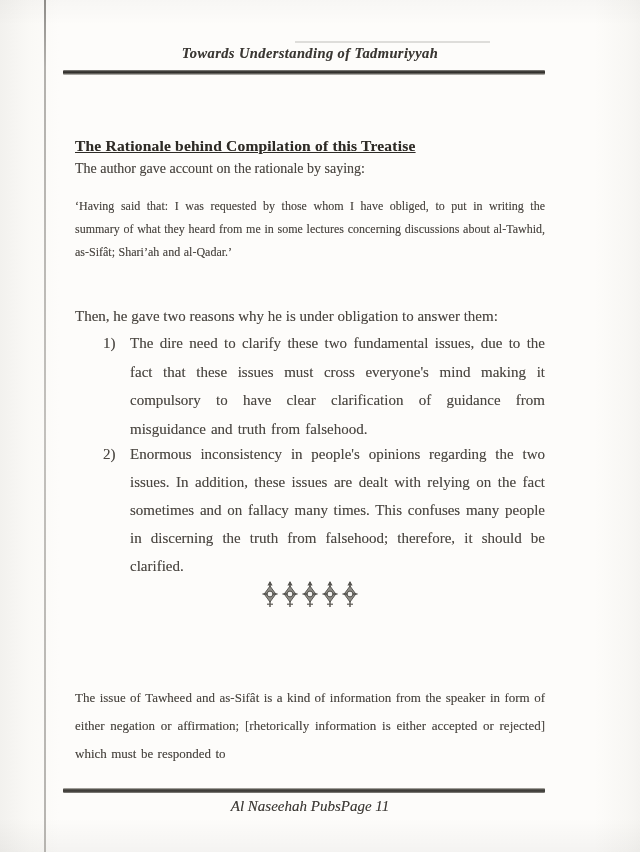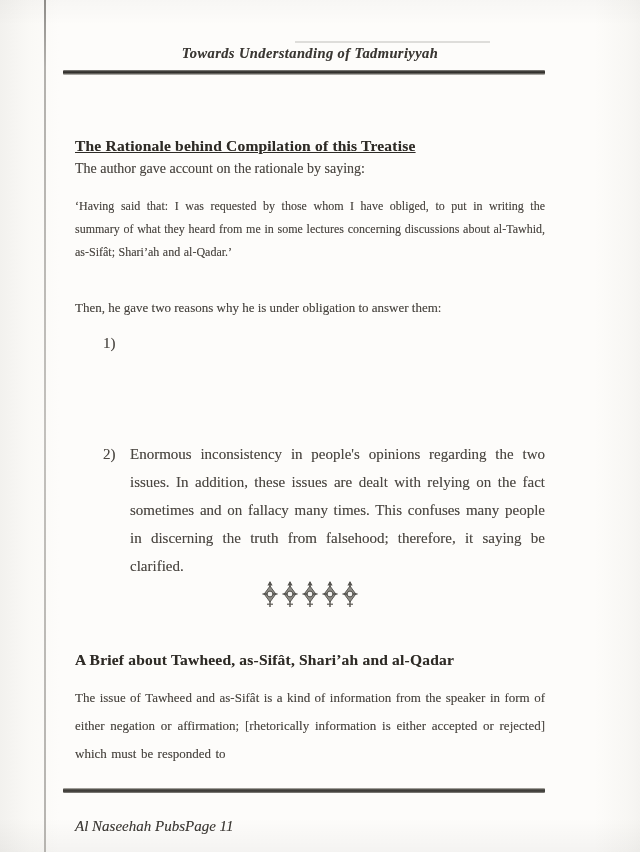--- a/index.html
+++ b/index.html
@@ -42,41 +42,41 @@
   .col { position: absolute; left: 75px; width: 470px; }
   .heading {
     font-size: 15.5px; font-weight: bold; color: #2e2b26; letter-spacing: 0.2px;
   }
   .h1-a { top: 137px; text-decoration: underline; }
   .intro { top: 161px; font-size: 14px; }
   .quote {
     top: 195px; font-size: 12px; line-height: 23px;
     text-align: justify; text-align-last: left; word-spacing: 0.05em;
   }
-  .reasons-intro { top: 300px; font-size: 13px; }
+  .reasons-intro { top: 308px; font-size: 15px; }
   .reason { padding-left: 55px; box-sizing: border-box; position: absolute; }
   .reason .num { position: absolute; left: 28px; top: 0; }
   .reason .rtext {
     display: block; text-align: justify; text-align-last: left; word-spacing: 0.09em;
   }
   .reason-1 { top: 329px; font-size: 15px; line-height: 28.5px; }
   .reason-2 { top: 440px; font-size: 15px; line-height: 28px; }
   .ornament-row {
     top: 581px; display: flex; justify-content: center; align-items: center; gap: 4px;
   }
   .ornament-row .orn { display: inline-block; width: 16px; height: 27px; }
   .h2-a { top: 651px; }
   .body-2 {
     top: 684px; font-size: 13px; line-height: 28px;
     text-align: justify; text-align-last: left; word-spacing: 0.09em;
   }
   .footer-row {
     position: absolute; left: 75px; top: 798px; width: 470px;
-    display: flex; justify-content: flex-start;
-    font-size: 15px; font-style: italic; color: #3c3935; margin-top: 20px;
+    display: flex; justify-content: center;
+    font-size: 15px; font-style: italic; color: #3c3935;
   }
   .footer-row .pub { font-weight: 500; }
 </style>
 </head>
 <body>
 
 <div class="scan">
 
   <div class="spine"></div>
   <div class="show-through"></div>
@@ -88,25 +88,26 @@
   <div class="col heading h1-a txt">The Rationale behind Compilation of this Treatise</div>
 
   <div class="col intro txt">The author gave account on the rationale by saying:</div>
 
   <div class="col quote txt">‘Having said that: I was requested by those whom I have obliged, to put in writing the summary of what they heard from me in some lectures concerning discussions about al-Tawhid, as-Sifât; Shari’ah and al-Qadar.’</div>
 
   <div class="col reasons-intro txt">Then, he gave two reasons why he is under obligation to answer them:</div>
 
   <div class="col reason reason-1">
     <span class="num txt">1)</span>
+    <span class="rtext txt">The dire need to clarify these two fundamental issues, due to the fact that these issues must cross everyone's mind making it compulsory to have clear clarification of guidance from misguidance and truth from falsehood.</span>
   </div>
 
   <div class="col reason reason-2">
     <span class="num txt">2)</span>
-    <span class="rtext txt">Enormous inconsistency in people's opinions regarding the two issues. In addition, these issues are dealt with relying on the fact sometimes and on fallacy many times. This confuses many people in discerning the truth from falsehood; therefore, it saying be clarified.</span>
+    <span class="rtext txt">Enormous inconsistency in people's opinions regarding the two issues. In addition, these issues are dealt with relying on the fact sometimes and on fallacy many times. This confuses many people in discerning the truth from falsehood; therefore, it should be clarified.</span>
   </div>
 
   <div class="col ornament-row">
     <span class="orn">
       <svg width="16" height="27" viewBox="0 0 16 27" xmlns="http://www.w3.org/2000/svg">
         <line x1="8" y1="1" x2="8" y2="26" stroke="#5d5b56" stroke-width="1.5"></line>
         <polygon points="8,0 10.6,4.4 5.4,4.4" fill="#55534e"></polygon>
         <polygon points="8,5 13.8,13 8,21 2.2,13" fill="#8d8b85" stroke="#504e49" stroke-width="0.9"></polygon>
         <line x1="0.5" y1="13" x2="15.5" y2="13" stroke="#504e49" stroke-width="1.4"></line>
         <circle cx="8" cy="13" r="2.9" fill="#f4f3f0" stroke="#504e49" stroke-width="1"></circle>
@@ -148,21 +149,20 @@
         <line x1="8" y1="1" x2="8" y2="26" stroke="#5d5b56" stroke-width="1.5"></line>
         <polygon points="8,0 10.6,4.4 5.4,4.4" fill="#55534e"></polygon>
         <polygon points="8,5 13.8,13 8,21 2.2,13" fill="#8d8b85" stroke="#504e49" stroke-width="0.9"></polygon>
         <line x1="0.5" y1="13" x2="15.5" y2="13" stroke="#504e49" stroke-width="1.4"></line>
         <circle cx="8" cy="13" r="2.9" fill="#f4f3f0" stroke="#504e49" stroke-width="1"></circle>
         <line x1="5" y1="23.2" x2="11" y2="23.2" stroke="#5d5b56" stroke-width="1.2"></line>
       </svg>
     </span>
     </div>
 
-  <div class="col heading h2-a txt">A Brief about Tawheed, as-Sifât, Shari’ah and al-Qadar</div>
 
   <div class="col body-2 txt">The issue of Tawheed and as-Sifât is a kind of information from the speaker in form of either negation or affirmation; [rhetorically information is either accepted or rejected] which must be responded to</div>
 
   <div class="rule footer-rule"></div>
 
   <div class="footer-row">
     <span class="pub txt">Al Naseehah Pubs</span>
     <span class="pagenum txt">Page 11</span>
   </div>
 

